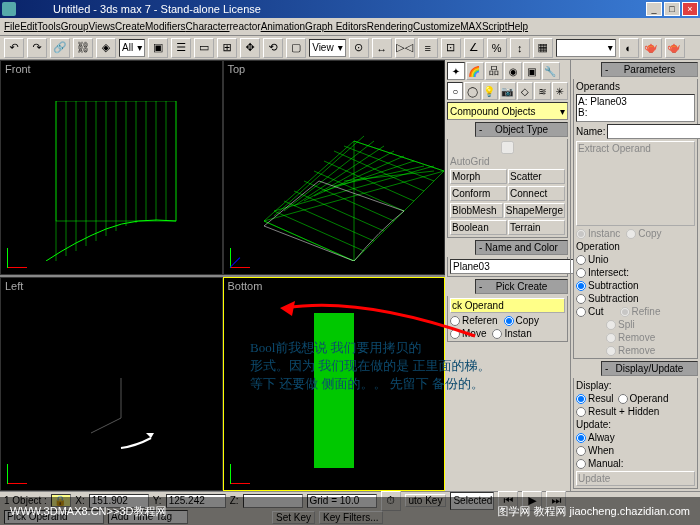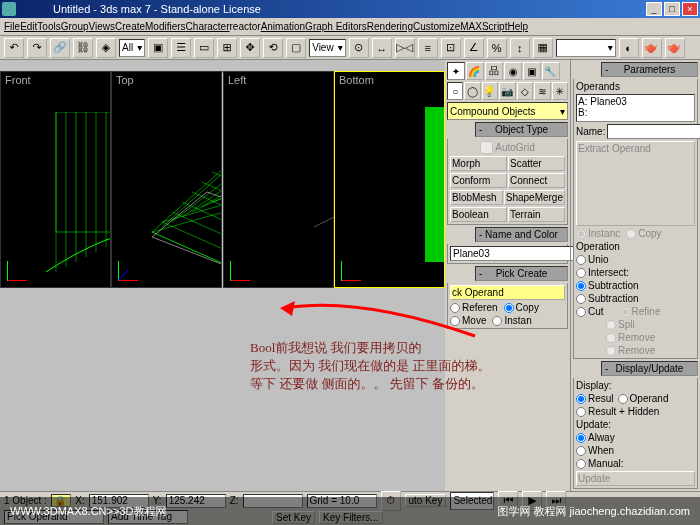--- a/index.html
+++ b/index.html
@@ -11,21 +11,21 @@
 .titlebar .winbtn { width: 16px; height: 14px; background: #d4d0c8; border: 1px solid #fff; color: #000; font-size: 9px; text-align: center; line-height: 12px; }
 .winbtn.close { background: #e04040; color: #fff; }
 .menubar { background: #d4d0c8; height: 18px; display: flex; align-items: center; padding: 0 4px; border-bottom: 1px solid #888; }
 .menubar span { text-decoration: underline; cursor: pointer; }
 .toolbar { background: #d4d0c8; height: 24px; display: flex; align-items: center; padding: 0 4px; gap: 3px; border-bottom: 1px solid #888; }
 .tbtn { width: 20px; height: 20px; background: #d4d0c8; border: 1px outset #fff; display: inline-flex; align-items: center; justify-content: center; font-size: 11px; }
 .dropdown { height: 18px; background: #fff; border: 1px inset #888; padding: 0 2px; font-size: 10px; display: flex; align-items: center; }
 .dropdown.yellow { background: #ffffa0; }
 .dropdown .arr { margin-left: 4px; }
 .main { display: flex; height: 431px; }
-.viewports { display: flex; flex-direction: row; width: 445px; margin-top: 11px; }
+.viewports { display: flex; flex-direction: column; width: 445px; }
 .vrow { display: flex; height: 217px; }
 .viewport { background: #000; border: 1px solid #333; position: relative; flex: 1; overflow: hidden; }
 .viewport.active { border: 1px solid #ffff00; }
 .vlabel { position: absolute; top: 2px; left: 4px; color: #aaa; font-family: Arial; font-size: 11px; z-index: 5; }
 .axis { position: absolute; bottom: 6px; left: 6px; }
 .axis .xy { position: relative; width: 24px; height: 24px; }
 .axis .xa { position: absolute; bottom: 0; left: 0; width: 20px; height: 1px; background: #f00; }
 .axis .ya { position: absolute; bottom: 0; left: 0; width: 1px; height: 20px; background: #0f0; }
 .axis .za { position: absolute; bottom: 0; left: 0; width: 14px; height: 1px; background: #00f; transform: rotate(-45deg); transform-origin: left; }
 .cmdpanels { width: 255px; background: #d4d0c8; display: flex; }
@@ -40,25 +40,25 @@
 .btn2row { display: flex; gap: 1px; }
 .btn { flex: 1; background: #d4d0c8; border: 1px outset #fff; padding: 1px; text-align: left; font-size: 10px; }
 .btn.disabled { color: #888; }
 .btn.full { width: 100%; }
 .btn.yellow { background: #ffff88; }
 .input { background: #fff; border: 1px inset #888; height: 15px; padding: 0 2px; font-size: 10px; }
 .colorswatch { width: 14px; height: 14px; background: #00c800; border: 1px inset #888; }
 .listbox { background: #fff; border: 1px inset #888; height: 28px; font-size: 10px; padding: 1px; }
 .radio { display: flex; align-items: center; gap: 2px; font-size: 10px; }
 .radio input { width: 10px; height: 10px; }
-.checkbox { display: flex; align-items: center; gap: 2px; font-size: 10px; }
+.checkbox { display: flex; gap: 2px; font-size: 10px; flex-direction: column; }
 .statusbar { background: #d4d0c8; display: flex; flex-direction: column; border-top: 1px solid #888; height: 34px; }
 .statusrow { display: flex; align-items: center; gap: 4px; padding: 1px 4px; height: 17px; }
 .coordbox { background: #fff; border: 1px inset #888; padding: 0 2px; height: 14px; font-size: 10px; width: 60px; }
-.annotation { position: absolute; color: #7f1d1d; font-size: 13px; font-family: SimSun, serif; z-index: 100; }
+.annotation { position: absolute; color: #0c4a6e; font-size: 13px; font-family: SimSun, serif; z-index: 100; }
 .arrow-svg { position: absolute; z-index: 99; }
 .watermark { position: absolute; bottom: 0; left: 0; right: 0; height: 28px; background: rgba(0,0,0,0.5); color: #fff; font-size: 11px; display: flex; align-items: center; justify-content: space-between; padding: 0 10px; z-index: 200; margin-top: 20px; }
 .mesh { position: absolute; }
 .greensolid { background: #00c800; position: absolute; }
 .resizer { height: 2px; background: #888; width: 445px; }
 </style>
 </head>
 <body>
 
 <div class="titlebar">

